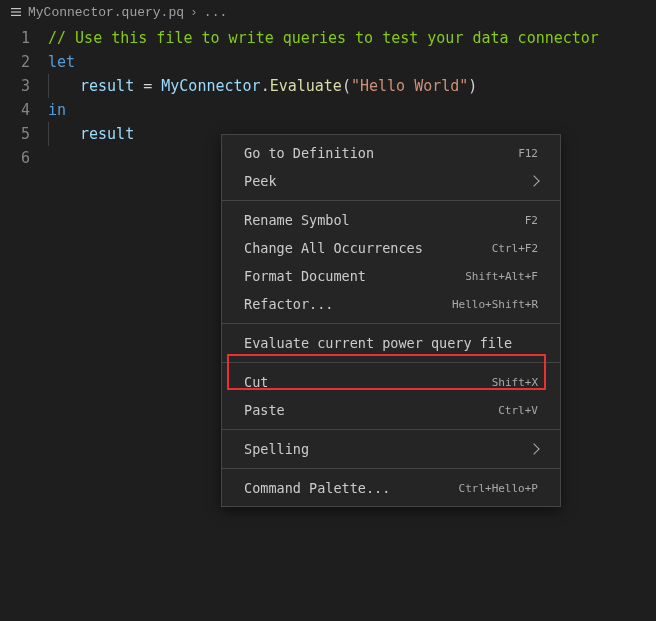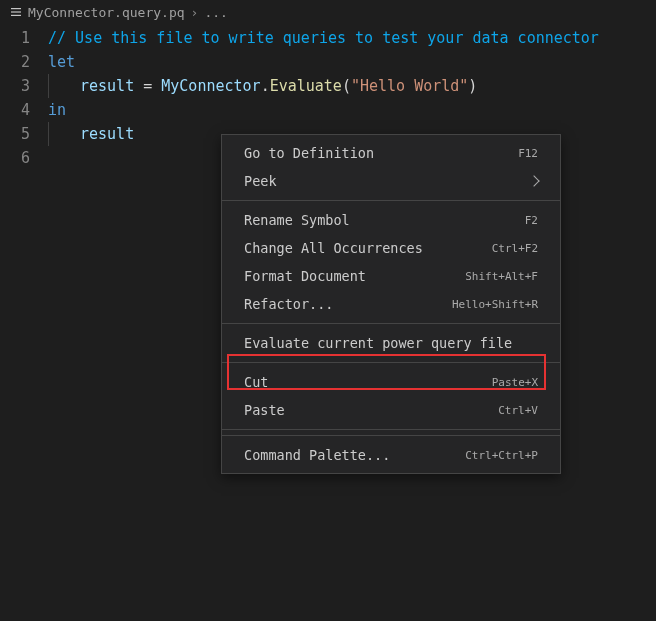--- a/index.html
+++ b/index.html
@@ -14,41 +14,42 @@
     }
     .breadcrumb {
       display: flex;
       align-items: center;
       padding: 4px 8px;
       font-size: 13px;
       color: #a0a0a0;
       gap: 4px;
       background: #1e1e1e;
       border-bottom: 0;
+      font-family: Liberation Mono, monospace;
     }
     .breadcrumb svg { flex-shrink: 0; }
     .breadcrumb-sep { color: #888; padding: 0 2px; }
     .editor {
       display: flex;
       font-family: Consolas, monospace;
       font-size: 15px;
       line-height: 24px;
       padding-top: 2px;
     }
     .gutter {
       width: 48px;
       text-align: right;
       color: #858585;
       padding-right: 18px;
       user-select: none;
     }
     .gutter div { height: 24px; }
     .code { flex: 1; }
     .code-line { height: 24px; white-space: pre; }
-    .tok-comment { color: #0ea5e9; }
+    .tok-comment { color: #84cc16; }
     .tok-keyword { color: #569cd6; }
     .tok-ident { color: #9cdcfe; }
     .tok-func { color: #dcdcaa; }
     .tok-string { color: #ce9178; }
     .tok-plain { color: #d4d4d4; }
     .indent-guide {
       display: inline-block;
       width: 1px;
       height: 24px;
       background: #404040;
@@ -155,27 +156,31 @@
     <span>Refactor...</span>
     <span class="menu-shortcut">Hello+Shift+R</span>
   </div>
   <div class="menu-sep"></div>
   <div class="menu-item">
     <span>Evaluate current power query file</span>
   </div>
   <div class="menu-sep"></div>
   <div class="menu-item">
     <span>Cut</span>
-    <span class="menu-shortcut">Paste+X</span>
+    <span class="menu-shortcut">Shift+X</span>
   </div>
   <div class="menu-item">
     <span>Paste</span>
     <span class="menu-shortcut">Ctrl+V</span>
   </div>
   <div class="menu-sep"></div>
+  <div class="menu-item">
+    <span>Spelling</span>
+    <span class="menu-sub-arrow"></span>
+  </div>
   <div class="menu-sep"></div>
   <div class="menu-item">
     <span>Command Palette...</span>
-    <span class="menu-shortcut">Ctrl+Ctrl+P</span>
+    <span class="menu-shortcut">Ctrl+Hello+P</span>
   </div>
 </div>
 
 <div class="highlight-box"></div>
 
 </body></html>

